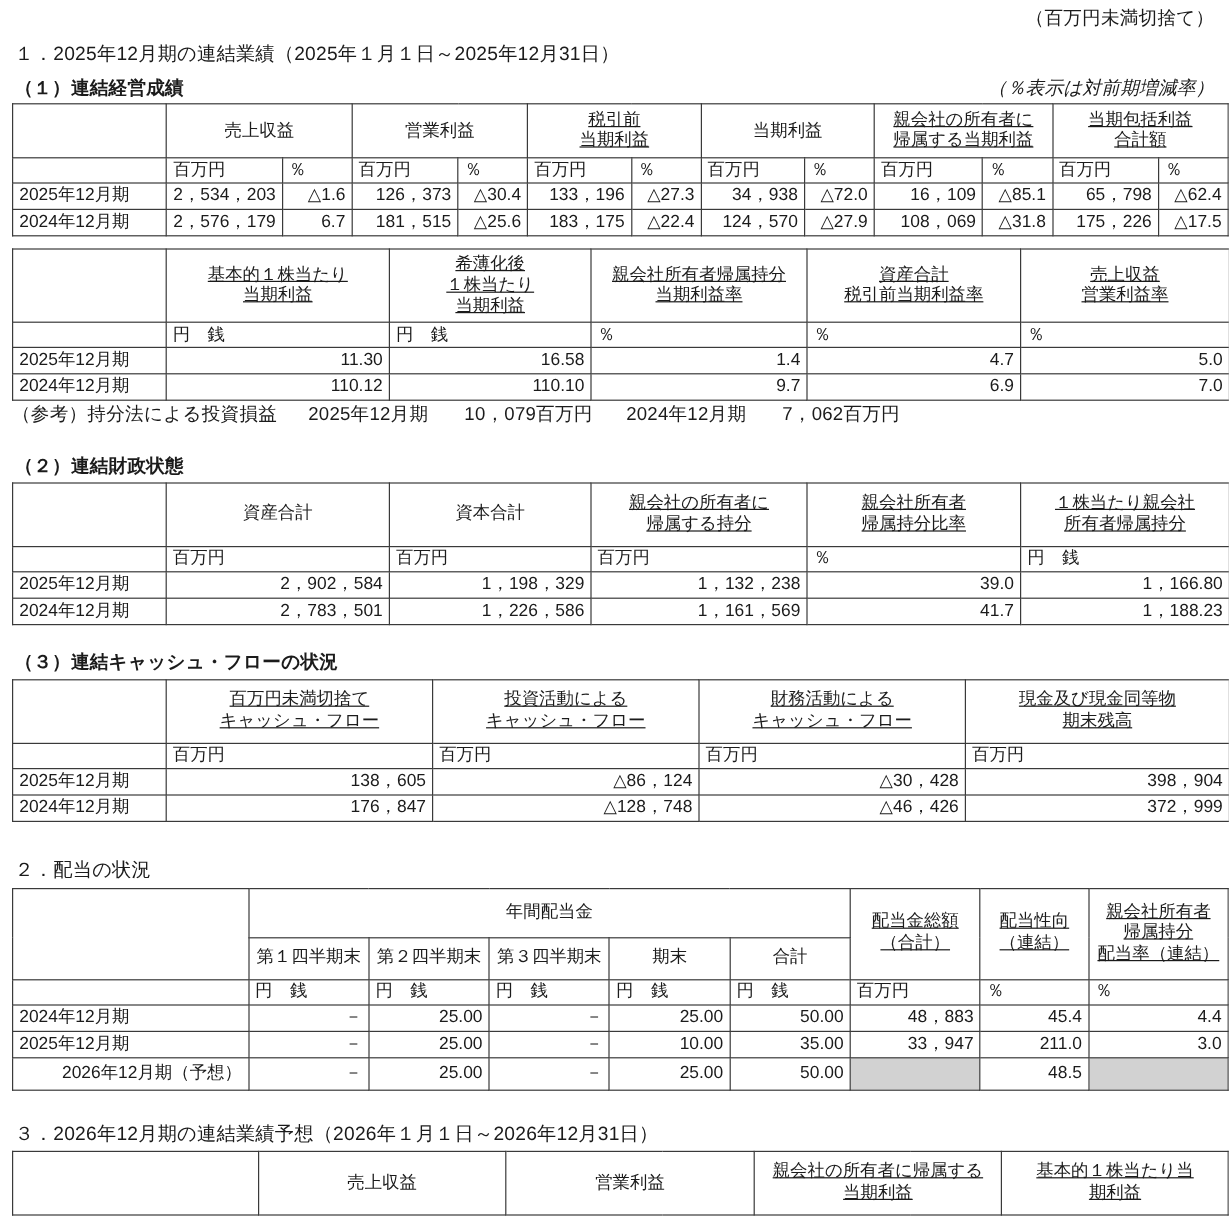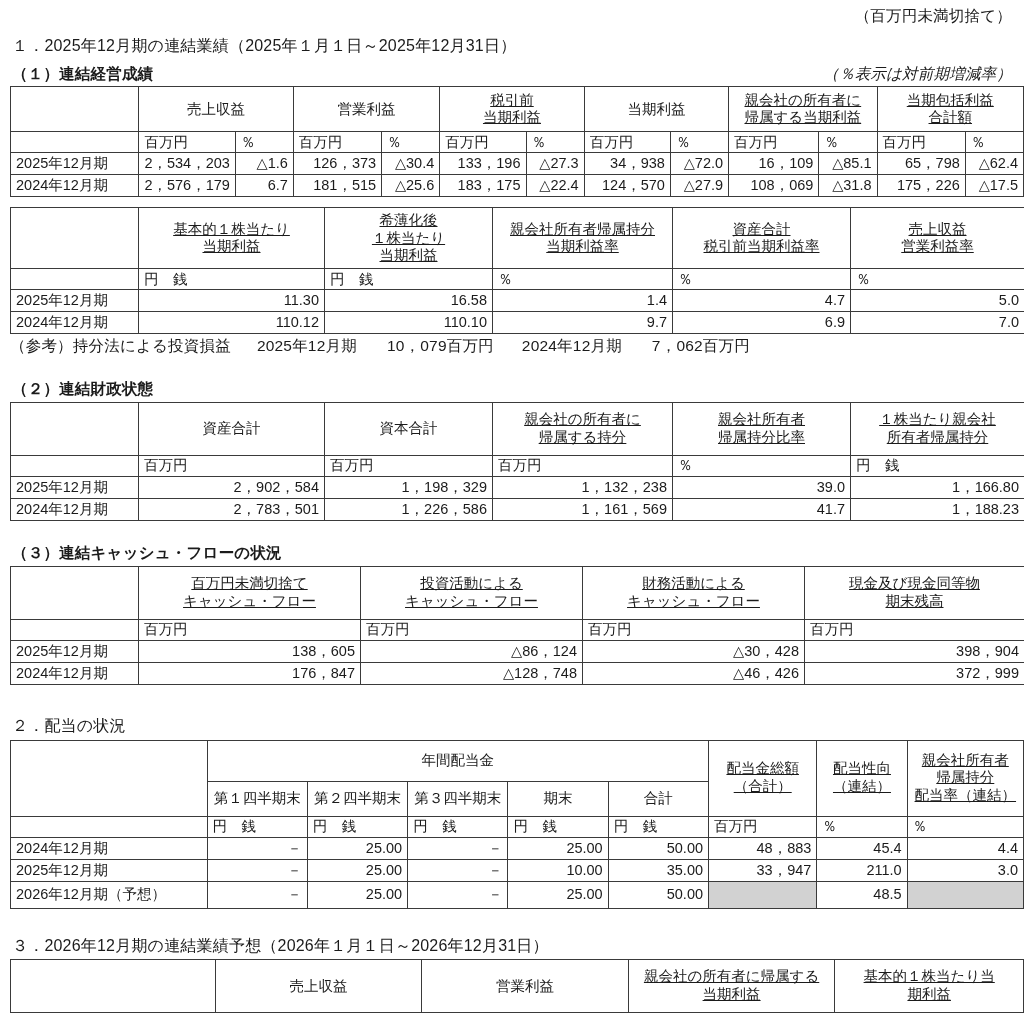--- a/index.html
+++ b/index.html
@@ -63,21 +63,21 @@
     line-height:1.18;
     white-space:nowrap;
     overflow:hidden;
   }
   .hdr{ text-align:center; height:44px; }
   .hdr.tall{ height:52px; }
   .hdr.xtall{ height:60px; }
   .unit{ height:20px; }
   .num{ text-align:right; height:21px; }
   .lbl{ text-align:left; padding-left:14px; height:21px; }
-  .lbl-c{ text-align:left; height:21px; }
+  .lbl-c{ text-align:right; height:21px; }
   .shade{ background:#d2d2d2; }
   .thickline td{ border-top:1.6px solid #2a2a2a; }
   .nb-b td{ border-bottom:none; }
 
   
   .ref-line{
     margin:1px 0 0 4px;
     font-size:15.5px;
     line-height:1.4;
     white-space:nowrap;

